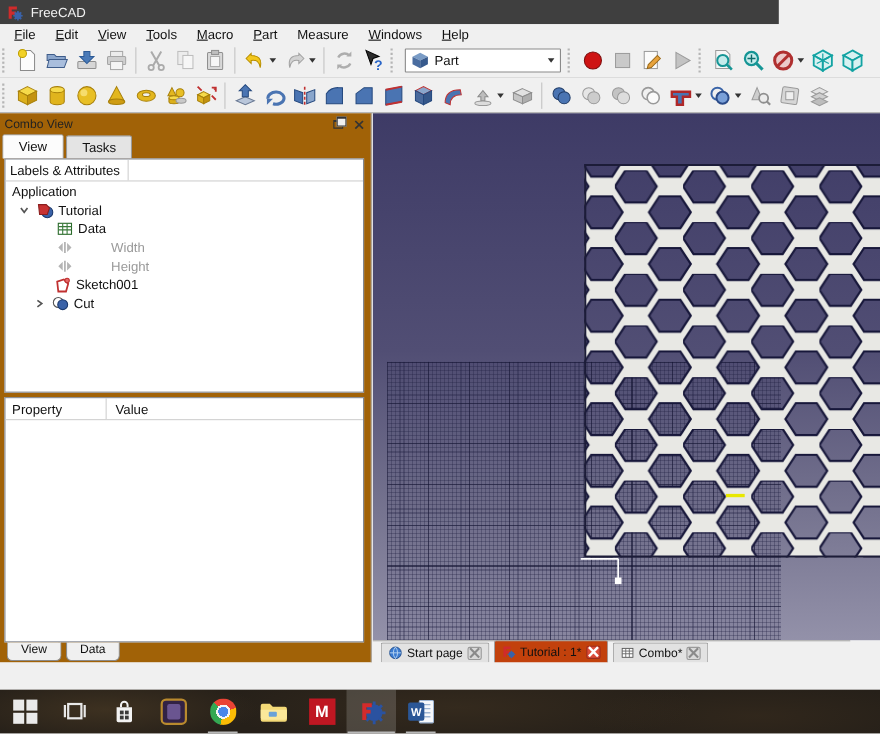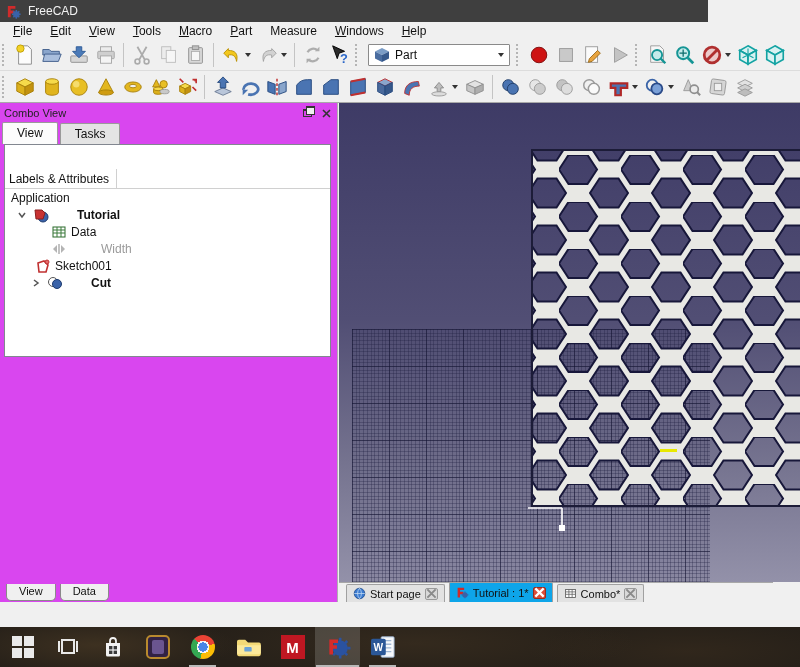--- a/index.html
+++ b/index.html
@@ -32,42 +32,42 @@
         border-top:4px solid #333; margin:0 3px 0 0; align-self:center; flex:0 0 auto; }
   .wbsel { width:142px; height:22px; background:#fff; border:1px solid #8a8a8a; border-radius:1px;
            display:flex; align-items:center; gap:5px; padding:0 5px; margin:0 4px; flex:0 0 auto; }
   .wbsel .lbl { flex:1; }
   .wbsel svg { width:16px; height:16px; }
 
   
   #main { position:absolute; left:0; top:103px; width:800px; height:499px; }
 
   
-  #combo { position:absolute; left:0; top:0; width:338px; height:499px; background:#d946ef;
+  #combo { position:absolute; left:0; top:0; width:338px; height:499px; background:#a16207;
            border-right:1px solid #b0b0b0; }
   .cv-header { position:absolute; left:0; top:0; width:338px; height:20px; display:flex;
                align-items:center; padding:0 4px; font-size:11px; color:#222; }
   .cv-header .sp { flex:1; }
   .cv-btn { width:15px; height:14px; display:flex; align-items:center; justify-content:center; margin-left:4px; }
   .float-glyph { width:9px; height:8px; border:1px solid #333; border-top:2px solid #333; position:relative; }
   .float-glyph::before { content:""; position:absolute; left:2px; top:-5px; width:7px; height:6px;
                          border:1px solid #333; border-top:2px solid #333; background:#f0f0f0; }
   .cv-tabs { position:absolute; left:2px; top:21px; height:20px; display:flex; align-items:flex-end; }
   .cv-tab { padding:3px 14px; border:1px solid #9a9a9a; border-bottom:none; border-radius:2px 2px 0 0;
             background:#e4e4e4; margin-right:2px; font-size:12px; }
   .cv-tab.active { background:#fcfcfc; padding-bottom:4px; }
   .tree-box { position:absolute; left:4px; top:41px; width:327px; height:213px; background:#fff;
               border:1px solid #828790; overflow:hidden; }
-  .tree-hdr { height:20px; border-bottom:1px solid #d0d0d0; display:flex; align-items:center;margin-top:24px; }
+  .tree-hdr { height:20px; border-bottom:1px solid #d0d0d0; display:flex; align-items:center; }
   .tree-hdr span { padding-left:4px; }
   .tree-hdr .c1 { width:112px; border-right:1px solid #d0d0d0; height:100%; display:flex; align-items:center; }
   .trow { height:17px; display:flex; align-items:center; gap:4px; white-space:nowrap; }
   .trow svg { flex:0 0 auto; }
   .trow .exp { width:14px; height:14px; display:flex; align-items:center; justify-content:center; }
-  .trow.bold span.tl { font-weight:bold;margin-left:24px; }
+  .trow.bold span.tl { font-weight:normal; }
   .trow.dis span.tl { color:#9a9a9a;margin-left:30px; }
   .prop-box { position:absolute; left:4px; top:258px; width:327px; height:223px; background:#fff;
               border:1px solid #828790; }
   .prop-hdr { height:20px; border-bottom:1px solid #d0d0d0; display:flex; align-items:center; }
   .prop-hdr .c1 { width:92px; border-right:1px solid #d0d0d0; height:100%; display:flex; align-items:center; padding-left:6px; }
   .prop-hdr .c2 { padding-left:8px; }
   .bottom-tabs { position:absolute; left:6px; top:481px; height:17px; display:flex; gap:4px; }
   .btab { padding:1px 12px 2px; border:1px solid #8a8a8a; border-top:none; border-radius:0 0 5px 5px;
           background:#f0f0f0; font-size:11px; }
 
@@ -84,21 +84,21 @@
   .plate { position:absolute; left:192px; top:46px; }
   .preselect-edge { position:absolute; left:321px; top:346px; width:17px; height:3px; background:#e8e800; }
   .dim-marker { position:absolute; left:186px; top:398px; }
 
   
   #mditabs { position:absolute; left:339px; top:479px; width:434px; height:20px; background:#f0f0f0;
              border-top:1px solid #a8a8a8; display:flex; align-items:flex-end; padding-left:7px; gap:4px; }
   .mtab { height:18px; display:flex; align-items:center; gap:4px; padding:0 6px;
           border:1px solid #a0a0a0; border-bottom:none; border-radius:2px 2px 0 0;
           background:#e2e2e2; font-size:11px; white-space:nowrap; }
-  .mtab.active { background:#0ea5e9; height:20px; }
+  .mtab.active { background:#c2410c; height:20px; }
   .mtab svg { width:13px; height:13px; }
   .closebtn { width:13px; height:12px; border:1px solid #9a9a9a; border-radius:2px; background:#d9d9d9;
               display:flex; align-items:center; justify-content:center; }
   .closebtn.red { background:#da4d3a; border-color:#9c2c1c; }
 
   
   #statusbar { position:absolute; left:0; top:602px; width:800px; height:25px; background:#f0f0f0;
                border-top:1px solid #d8d8d8; display:flex; align-items:center; padding-left:8px;
                font-size:12.5px; color:#1a1a1a; }
 
@@ -523,41 +523,54 @@
             </svg>
           <span class="tl">Data</span>
         </div>
         <div class="trow dis" style="padding-left:46px">
           <svg width="16" height="16" viewBox="0 0 16 16">
               <path d="M2 8l4-4v8zM14 8l-4-4v8z" fill="#b4b4b4"></path>
               <path d="M8 3v10" stroke="#b4b4b4" stroke-width="1.6"></path>
             </svg>
           <span class="tl">Width</span>
         </div>
-        <div class="trow" style="padding-left:30px">
+        <div class="trow dis" style="padding-left:46px">
+          <svg width="16" height="16" viewBox="0 0 16 16">
+              <path d="M2 8l4-4v8zM14 8l-4-4v8z" fill="#b4b4b4"></path>
+              <path d="M8 3v10" stroke="#b4b4b4" stroke-width="1.6"></path>
+            </svg>
+          <span class="tl">Height</span>
+        </div>
+        <div class="trow" style="padding-left:44px">
           <svg width="16" height="16" viewBox="0 0 16 16">
               <path d="M3 5l6-2 4 4-2 7H4z" fill="#fff" stroke="#c03030" stroke-width="1.6"></path>
               <circle cx="12" cy="4" r="2" fill="#e46a6a" stroke="#c03030"></circle>
             </svg>
           <span class="tl">Sketch001</span>
         </div>
         <div class="trow bold" style="padding-left:24px">
           <span class="exp">
               <svg width="10" height="10" viewBox="0 0 10 10">
                 <path d="M3 2l4 3-4 3" fill="none" stroke="#555" stroke-width="1.5"></path>
               </svg>
             </span>
           <svg width="16" height="16" viewBox="0 0 16 16">
               <circle cx="6" cy="7" r="4.5" fill="#fff" stroke="#555"></circle>
               <circle cx="10" cy="9" r="4.5" fill="#3a62a8" stroke="#1d3a6e"></circle>
             </svg>
           <span class="tl">Cut</span>
         </div>
       </div>
 
+      <div class="prop-box">
+        <div class="prop-hdr">
+          <span class="c1">Property</span>
+          <span class="c2">Value</span>
+        </div>
+      </div>
 
       <div class="bottom-tabs">
         <span class="btab">View</span>
         <span class="btab">Data</span>
       </div>
     </div>
 
     <div id="viewport">
       <div class="sketch-grid"></div>
 

